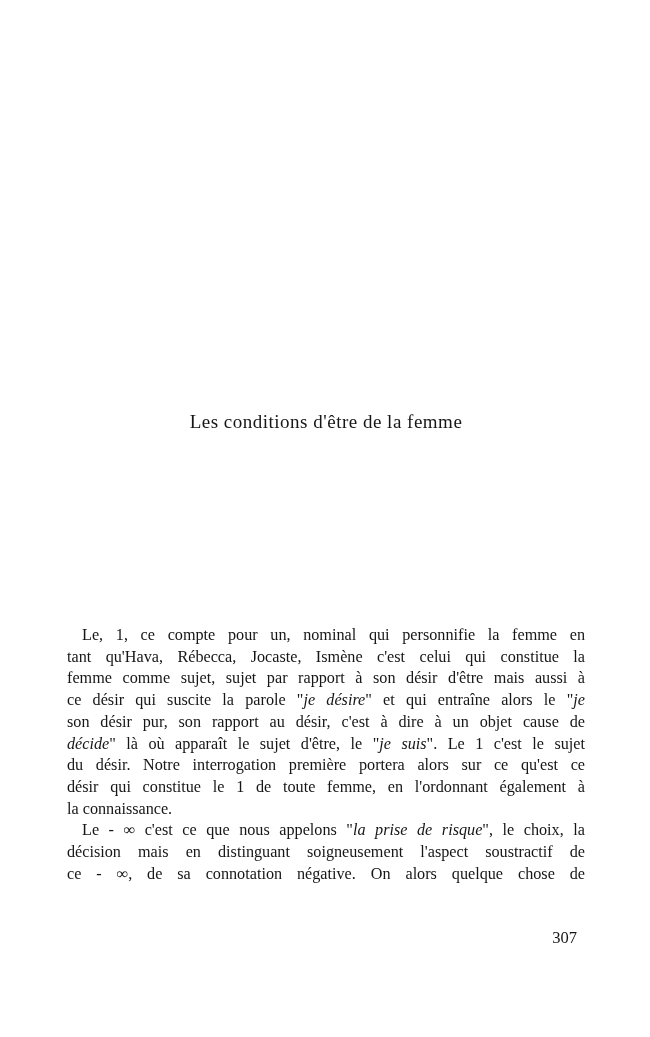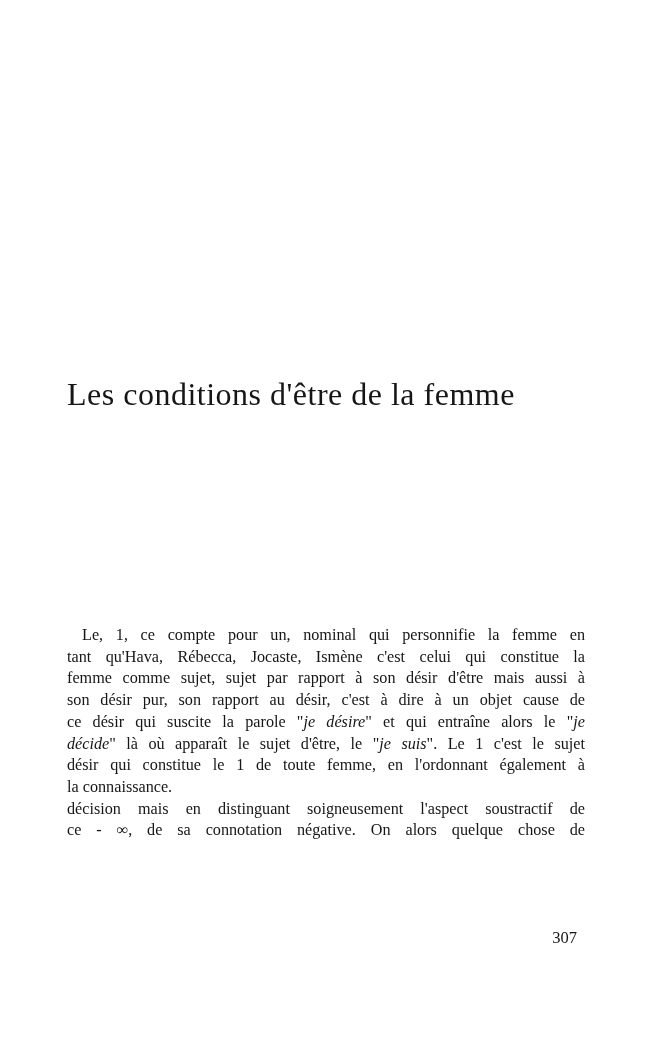--- a/index.html
+++ b/index.html
@@ -11,25 +11,25 @@
     position: relative;
     width: 650px;
     height: 1037px;
     background: #ffffff;
     color: #161616;
     font-family: "Liberation Serif", "DejaVu Serif", serif;
     overflow: hidden;
   }
   .title-block {
     position: absolute;
-    top: 372px;
+    top: 399px;
     left: 67px;
     width: 518px;
-    text-align: left;
-    font-size: 32px;
+    text-align: center;
+    font-size: 19px;
     line-height: 45px;
     letter-spacing: 0.5px;
   }
   .body-block {
     position: absolute;
     top: 625px;
     left: 67px;
     width: 518px;
     font-size: 16.2px;
     line-height: 21.7px;
@@ -65,27 +65,29 @@
 
   <div class="title-block">
     <div>Les conditions d'être de la femme</div>
   </div>
 
   <div class="body-block" id="body-text">
       <div>
         <div class="text-line justify indent"><span>Le, 1, ce compte pour un, nominal qui personnifie la femme en</span></div>
         <div class="text-line justify"><span>tant qu'Hava, Rébecca, Jocaste, Ismène c'est celui qui constitue la</span></div>
         <div class="text-line justify"><span>femme comme sujet, sujet par rapport à son désir d'être mais aussi à</span></div>
+        <div class="text-line justify"><span>ce désir qui suscite la parole "</span><span class="it">je désire</span><span>" et qui entraîne alors le "</span><span class="it">je</span></div>
         <div class="text-line justify"><span>son désir pur, son rapport au désir, c'est à dire à un objet cause de</span></div>
-        <div class="text-line justify"><span>ce désir qui suscite la parole "</span><span class="it">je désire</span><span>" et qui entraîne alors le "</span><span class="it">je</span></div>
         <div class="text-line justify"><span class="it">décide</span><span>" là où apparaît le sujet d'être, le "</span><span class="it">je suis</span><span>". Le 1 c'est le sujet</span></div>
+        <div class="text-line justify"><span>du désir. Notre interrogation première portera alors sur ce qu'est ce</span></div>
         <div class="text-line justify"><span>désir qui constitue le 1 de toute femme, en l'ordonnant également à</span></div>
         <div class="text-line lastline"><span>la connaissance.</span></div>
       </div>
       <div>
+        <div class="text-line justify indent"><span>Le - </span><span class="it">∞</span><span> c'est ce que nous appelons "</span><span class="it">la prise de risque</span><span>", le choix, la</span></div>
         <div class="text-line justify"><span>décision mais en distinguant soigneusement l'aspect soustractif de</span></div>
         <div class="text-line justify"><span>ce - </span><span class="it">∞</span><span>, de sa connotation négative. On alors quelque chose de</span></div>
       </div>
     </div>
 
   <div class="page-number">307</div>
 
 </div>
 
 </body></html>

